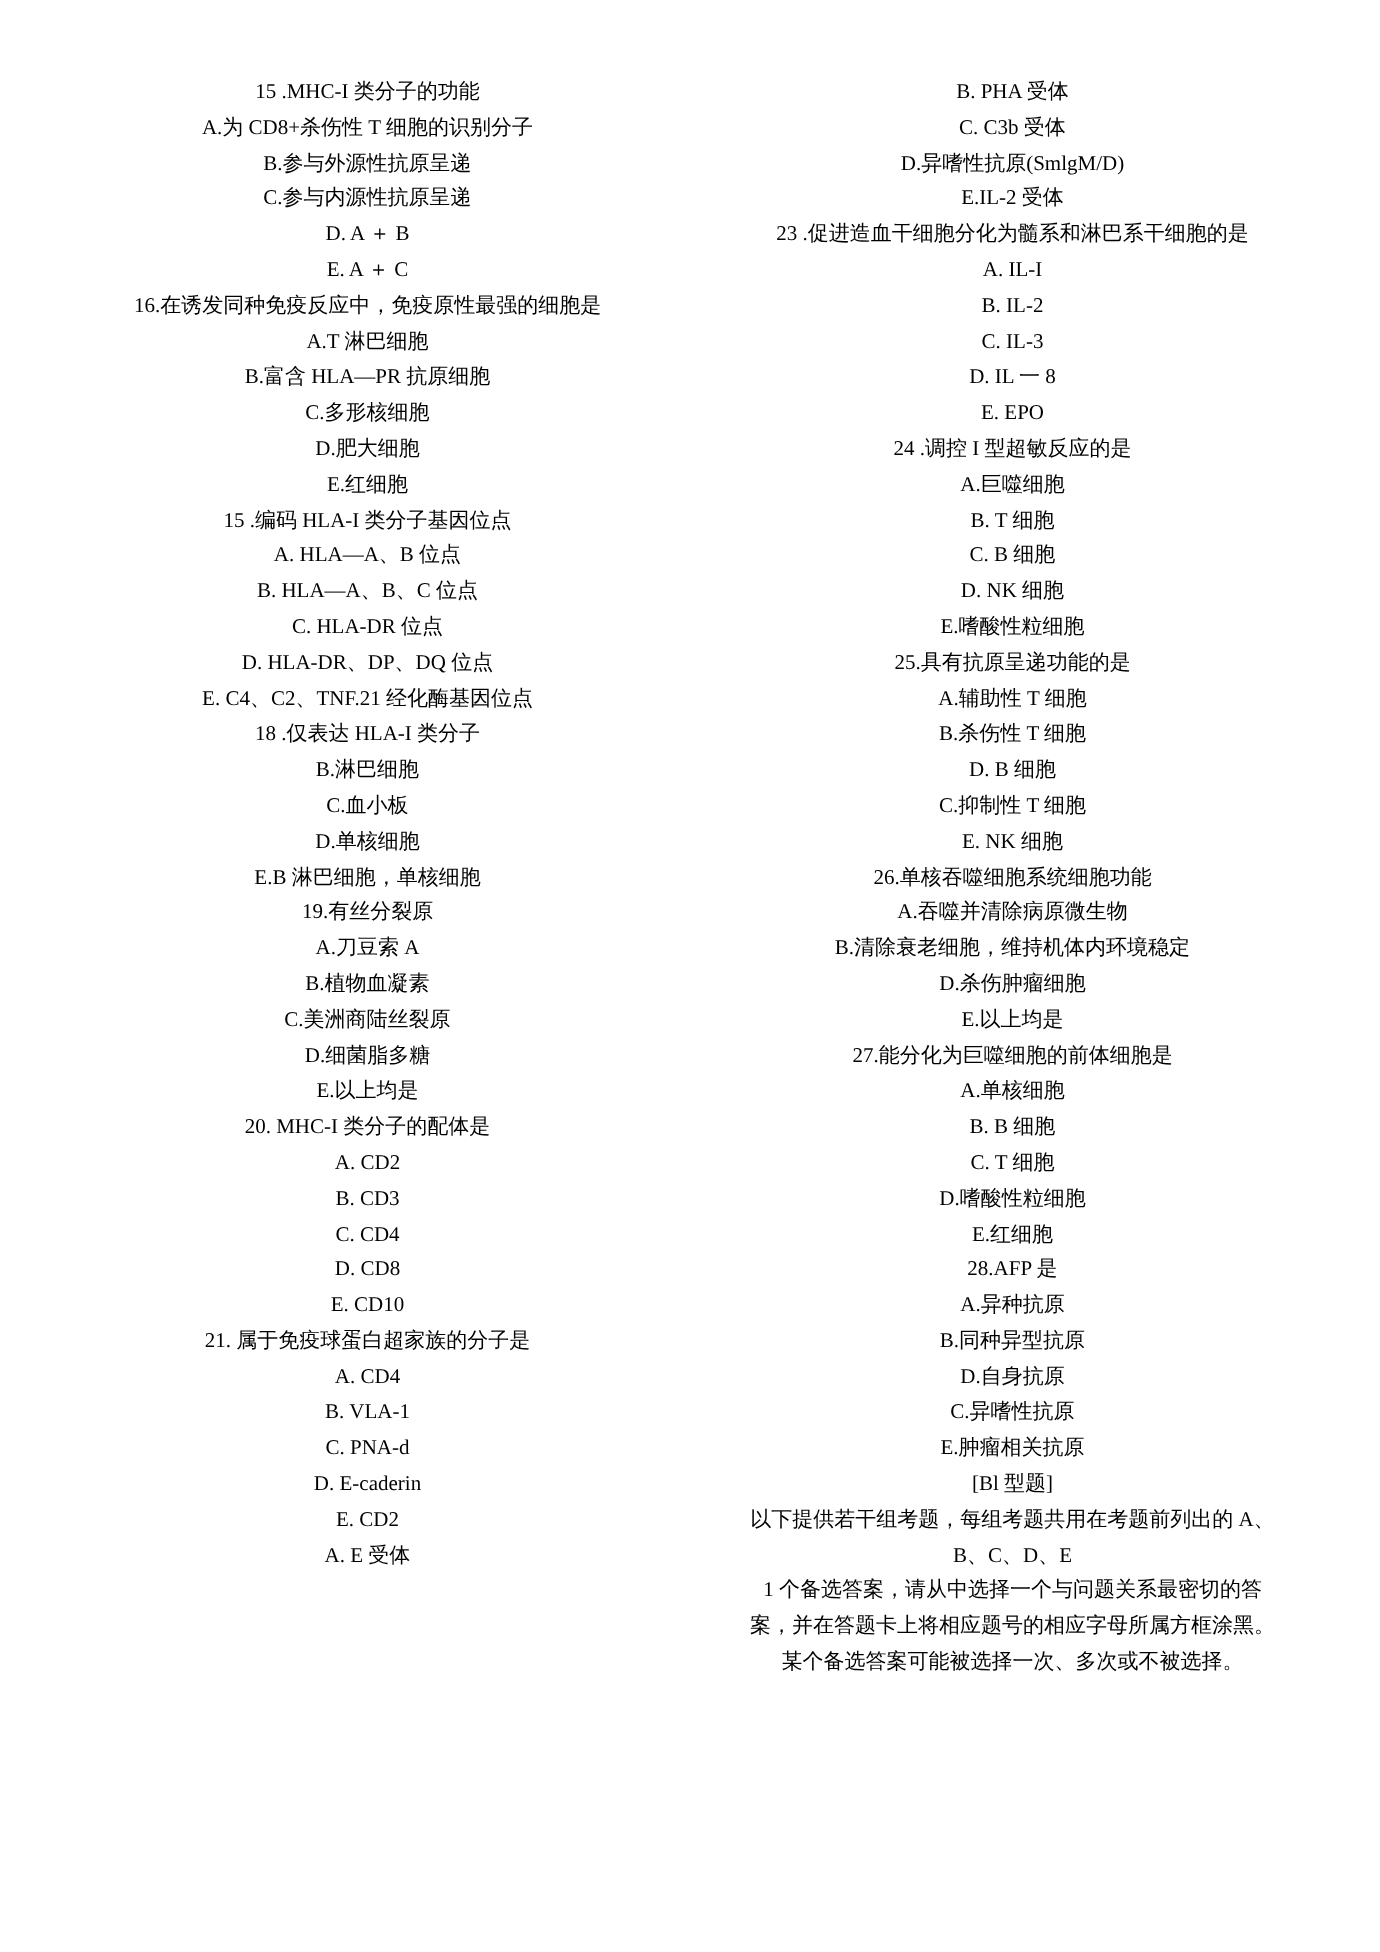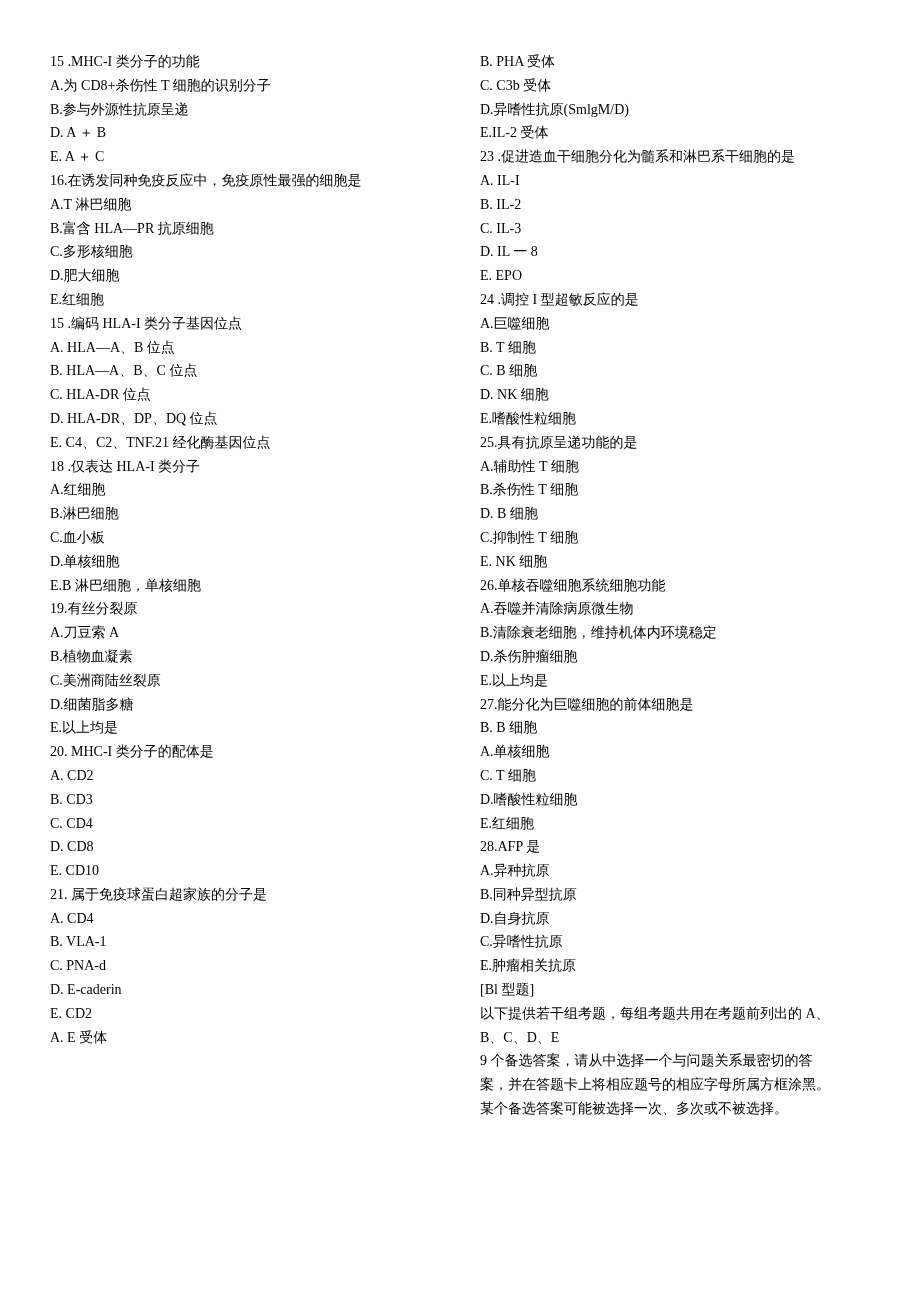--- a/index.html
+++ b/index.html
@@ -13,50 +13,51 @@
     width: 920px;
     box-sizing: border-box;
   }
   .columns {
     display: flex;
     gap: 40px;
   }
   .col {
     flex: 1;
     min-width: 0;
+    text-align: center;
   }
   .line {
     white-space: nowrap;
     overflow: hidden;
   }
 </style>
 </head>
 <body>
 
 <div class="columns">
   <div class="col" id="left-col">
       <div class="line">15 .MHC-I 类分子的功能</div>
       <div class="line">A.为 CD8+杀伤性 T 细胞的识别分子</div>
       <div class="line">B.参与外源性抗原呈递</div>
+      <div class="line">C.参与内源性抗原呈递</div>
       <div class="line">D.  A ＋ B</div>
       <div class="line">E.  A ＋ C</div>
       <div class="line">16.在诱发同种免疫反应中，免疫原性最强的细胞是</div>
       <div class="line">A.T 淋巴细胞</div>
       <div class="line">B.富含 HLA—PR 抗原细胞</div>
       <div class="line">C.多形核细胞</div>
       <div class="line">D.肥大细胞</div>
       <div class="line">E.红细胞</div>
       <div class="line">15  .编码 HLA-I 类分子基因位点</div>
       <div class="line">A.  HLA—A、B 位点</div>
       <div class="line">B.  HLA—A、B、C 位点</div>
       <div class="line">C.  HLA-DR 位点</div>
       <div class="line">D.  HLA-DR、DP、DQ 位点</div>
       <div class="line">E.  C4、C2、TNF.21 经化酶基因位点</div>
       <div class="line">18  .仅表达 HLA-I 类分子</div>
-      <div class="line">A.红细胞</div>
       <div class="line">B.淋巴细胞</div>
       <div class="line">C.血小板</div>
       <div class="line">D.单核细胞</div>
       <div class="line">E.B 淋巴细胞，单核细胞</div>
       <div class="line">19.有丝分裂原</div>
       <div class="line">A.刀豆索 A</div>
       <div class="line">B.植物血凝素</div>
       <div class="line">C.美洲商陆丝裂原</div>
       <div class="line">D.细菌脂多糖</div>
       <div class="line">E.以上均是</div>
@@ -96,31 +97,31 @@
       <div class="line">B.杀伤性 T 细胞</div>
       <div class="line">D.  B 细胞</div>
       <div class="line">C.抑制性 T 细胞</div>
       <div class="line">E.  NK 细胞</div>
       <div class="line">26.单核吞噬细胞系统细胞功能</div>
       <div class="line">A.吞噬并清除病原微生物</div>
       <div class="line">B.清除衰老细胞，维持机体内环境稳定</div>
       <div class="line">D.杀伤肿瘤细胞</div>
       <div class="line">E.以上均是</div>
       <div class="line">27.能分化为巨噬细胞的前体细胞是</div>
+      <div class="line">A.单核细胞</div>
       <div class="line">B.  B 细胞</div>
-      <div class="line">A.单核细胞</div>
       <div class="line">C.  T 细胞</div>
       <div class="line">D.嗜酸性粒细胞</div>
       <div class="line">E.红细胞</div>
       <div class="line">28.AFP 是</div>
       <div class="line">A.异种抗原</div>
       <div class="line">B.同种异型抗原</div>
       <div class="line">D.自身抗原</div>
       <div class="line">C.异嗜性抗原</div>
       <div class="line">E.肿瘤相关抗原</div>
       <div class="line">[Bl 型题]</div>
       <div class="line">以下提供若干组考题，每组考题共用在考题前列出的 A、</div>
       <div class="line">B、C、D、E</div>
-      <div class="line">9 个备选答案，请从中选择一个与问题关系最密切的答</div>
+      <div class="line">1 个备选答案，请从中选择一个与问题关系最密切的答</div>
       <div class="line">案，并在答题卡上将相应题号的相应字母所属方框涂黑。</div>
       <div class="line">某个备选答案可能被选择一次、多次或不被选择。</div>
     </div>
 </div>
 
 </body></html>

